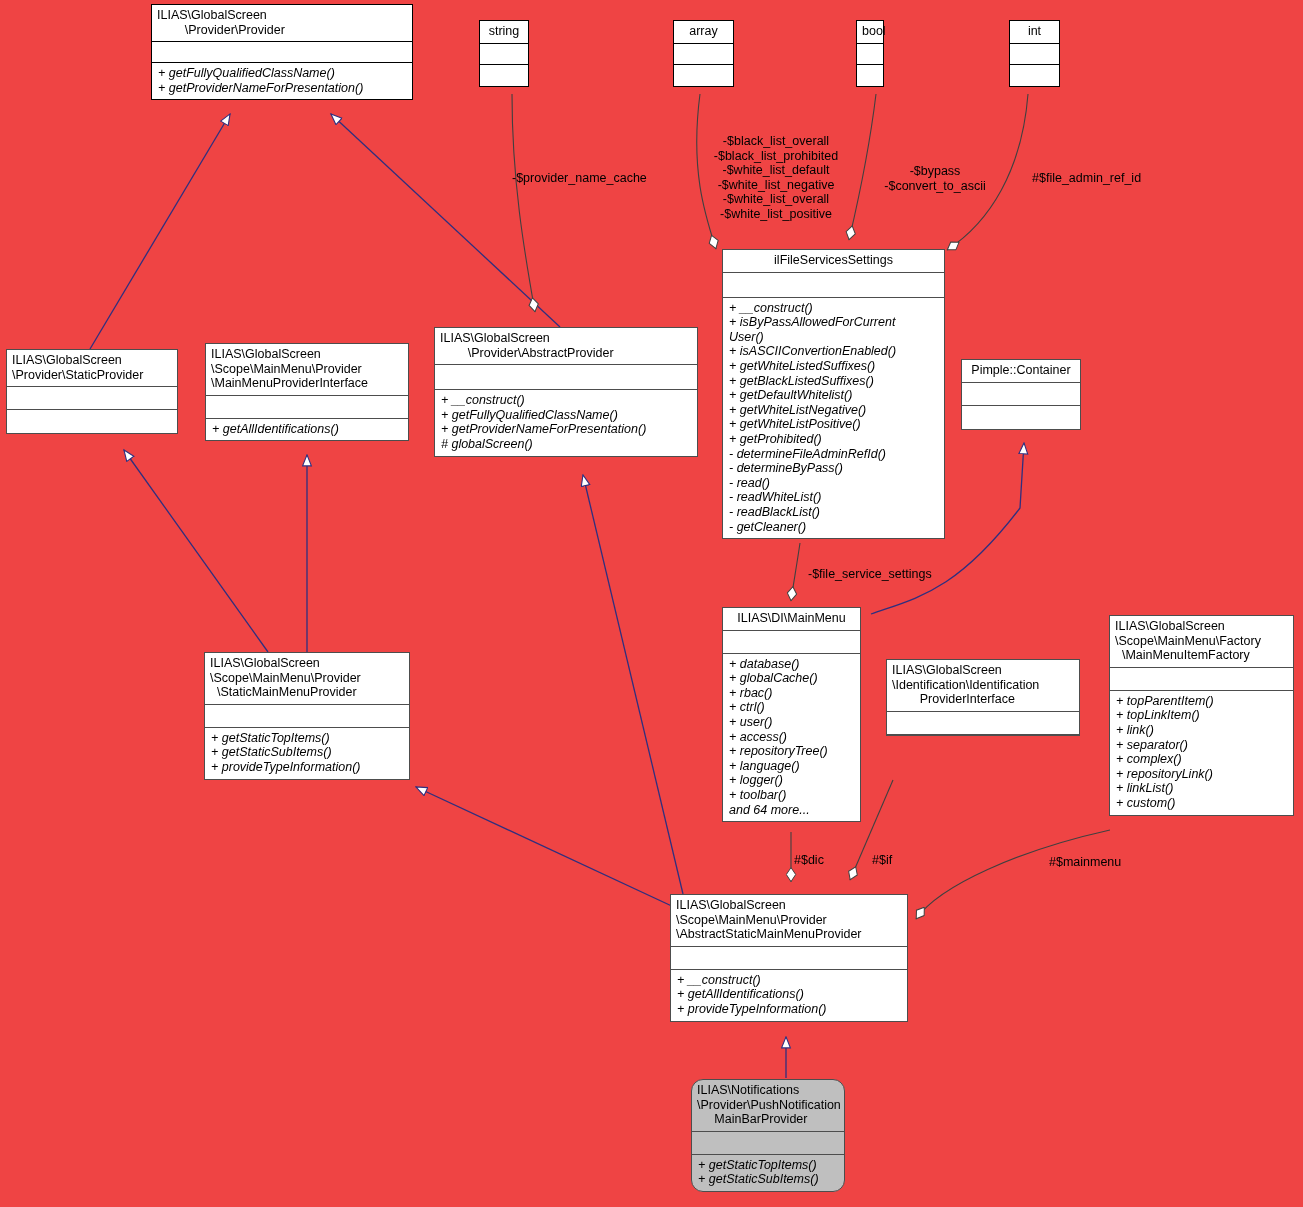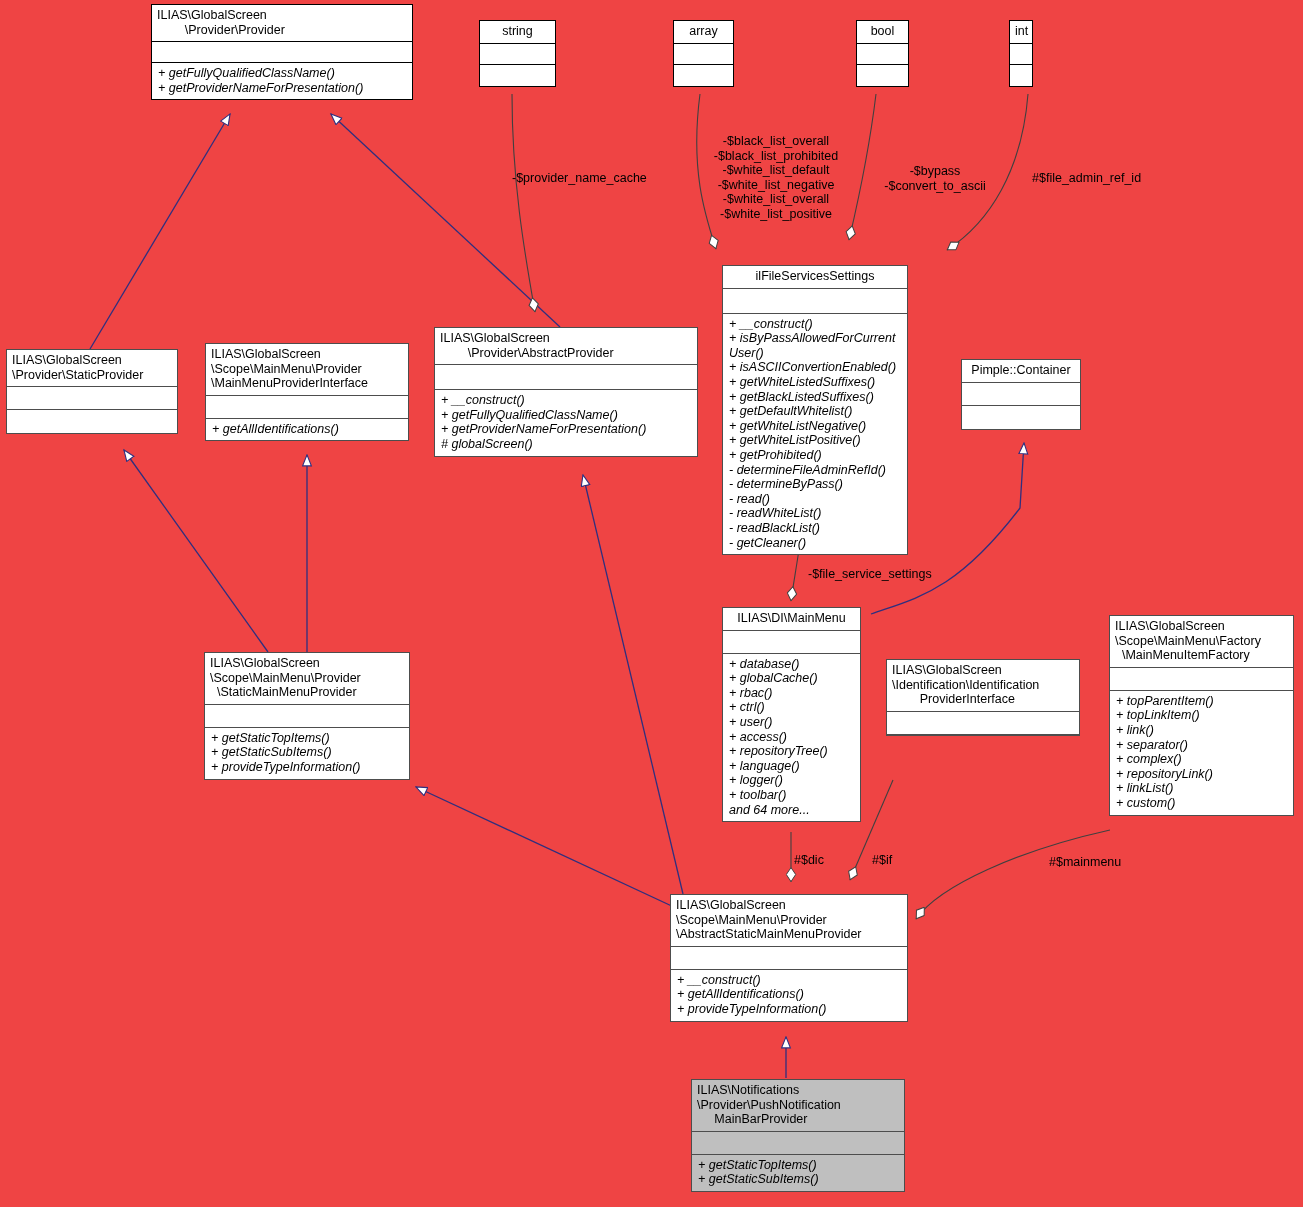--- a/index.html
+++ b/index.html
@@ -135,45 +135,45 @@
   <div class="uml-class" style="left:151px; top:4px; width:262px;">
     <div class="uml-title">ILIAS\GlobalScreen
         \Provider\Provider</div>
     <div class="uml-sep"></div>
     <div class="uml-attrs"></div>
     <div class="uml-sep"></div>
     <div class="uml-ops">+ getFullyQualifiedClassName()
 + getProviderNameForPresentation()</div>
   </div>
 
-  <div class="uml-class" style="left:479px; top:20px; width:77px;">
+  <div class="uml-class" style="left:479px; top:20px; width:50px;">
     <div class="uml-title center">string</div>
     <div class="uml-sep"></div>
     <div class="uml-attrs"></div>
     <div class="uml-sep"></div>
     <div class="uml-ops" style="min-height:14px;"></div>
   </div>
 
   <div class="uml-class" style="left:673px; top:20px; width:61px;">
     <div class="uml-title center">array</div>
     <div class="uml-sep"></div>
     <div class="uml-attrs"></div>
     <div class="uml-sep"></div>
     <div class="uml-ops" style="min-height:14px;"></div>
   </div>
 
-  <div class="uml-class" style="left:856px; top:20px; width:53px;">
+  <div class="uml-class" style="left:856px; top:20px; width:28px;">
     <div class="uml-title center">bool</div>
     <div class="uml-sep"></div>
     <div class="uml-attrs"></div>
     <div class="uml-sep"></div>
     <div class="uml-ops" style="min-height:14px;"></div>
   </div>
 
-  <div class="uml-class" style="left:1009px; top:20px; width:24px;">
+  <div class="uml-class" style="left:1009px; top:20px; width:51px;">
     <div class="uml-title center">int</div>
     <div class="uml-sep"></div>
     <div class="uml-attrs"></div>
     <div class="uml-sep"></div>
     <div class="uml-ops" style="min-height:14px;"></div>
   </div>
 
   <div class="edge-label" style="left:512px; top:171px;">-$provider_name_cache</div>
 
   <div class="edge-label center" style="left:700px; top:134px; width:152px;">-$black_list_overall
@@ -181,21 +181,21 @@
 -$white_list_default
 -$white_list_negative
 -$white_list_overall
 -$white_list_positive</div>
 
   <div class="edge-label center" style="left:880px; top:164px; width:110px;">-$bypass
 -$convert_to_ascii</div>
 
   <div class="edge-label" style="left:1032px; top:171px;">#$file_admin_ref_id</div>
 
-  <div class="uml-class thick" style="left:722px; top:249px; width:186px;margin-top:16px;">
+  <div class="uml-class thick" style="left:722px; top:249px; width:223px;">
     <div class="uml-title center">ilFileServicesSettings</div>
     <div class="uml-sep thick"></div>
     <div class="uml-attrs" style="min-height:18px;"></div>
     <div class="uml-sep thick"></div>
     <div class="uml-ops">+ __construct()
 + isByPassAllowedForCurrent
 User()
 + isASCIIConvertionEnabled()
 + getWhiteListedSuffixes()
 + getBlackListedSuffixes()
@@ -319,21 +319,21 @@
 \Scope\MainMenu\Provider
 \AbstractStaticMainMenuProvider</div>
     <div class="uml-sep thick"></div>
     <div class="uml-attrs" style="min-height:16px;"></div>
     <div class="uml-sep thick"></div>
     <div class="uml-ops">+ __construct()
 + getAllIdentifications()
 + provideTypeInformation()</div>
   </div>
 
-  <div class="uml-class thick highlight" style="left:691px; top:1079px; width:214px;">
+  <div class="uml-class thick highlight" style="left:691px; top:1079px; width:154px;border-radius:12px;">
     <div class="uml-title">ILIAS\Notifications
 \Provider\PushNotification
      MainBarProvider</div>
     <div class="uml-sep thick"></div>
     <div class="uml-attrs" style="min-height:16px;"></div>
     <div class="uml-sep thick"></div>
     <div class="uml-ops">+ getStaticTopItems()
 + getStaticSubItems()</div>
   </div>
 

